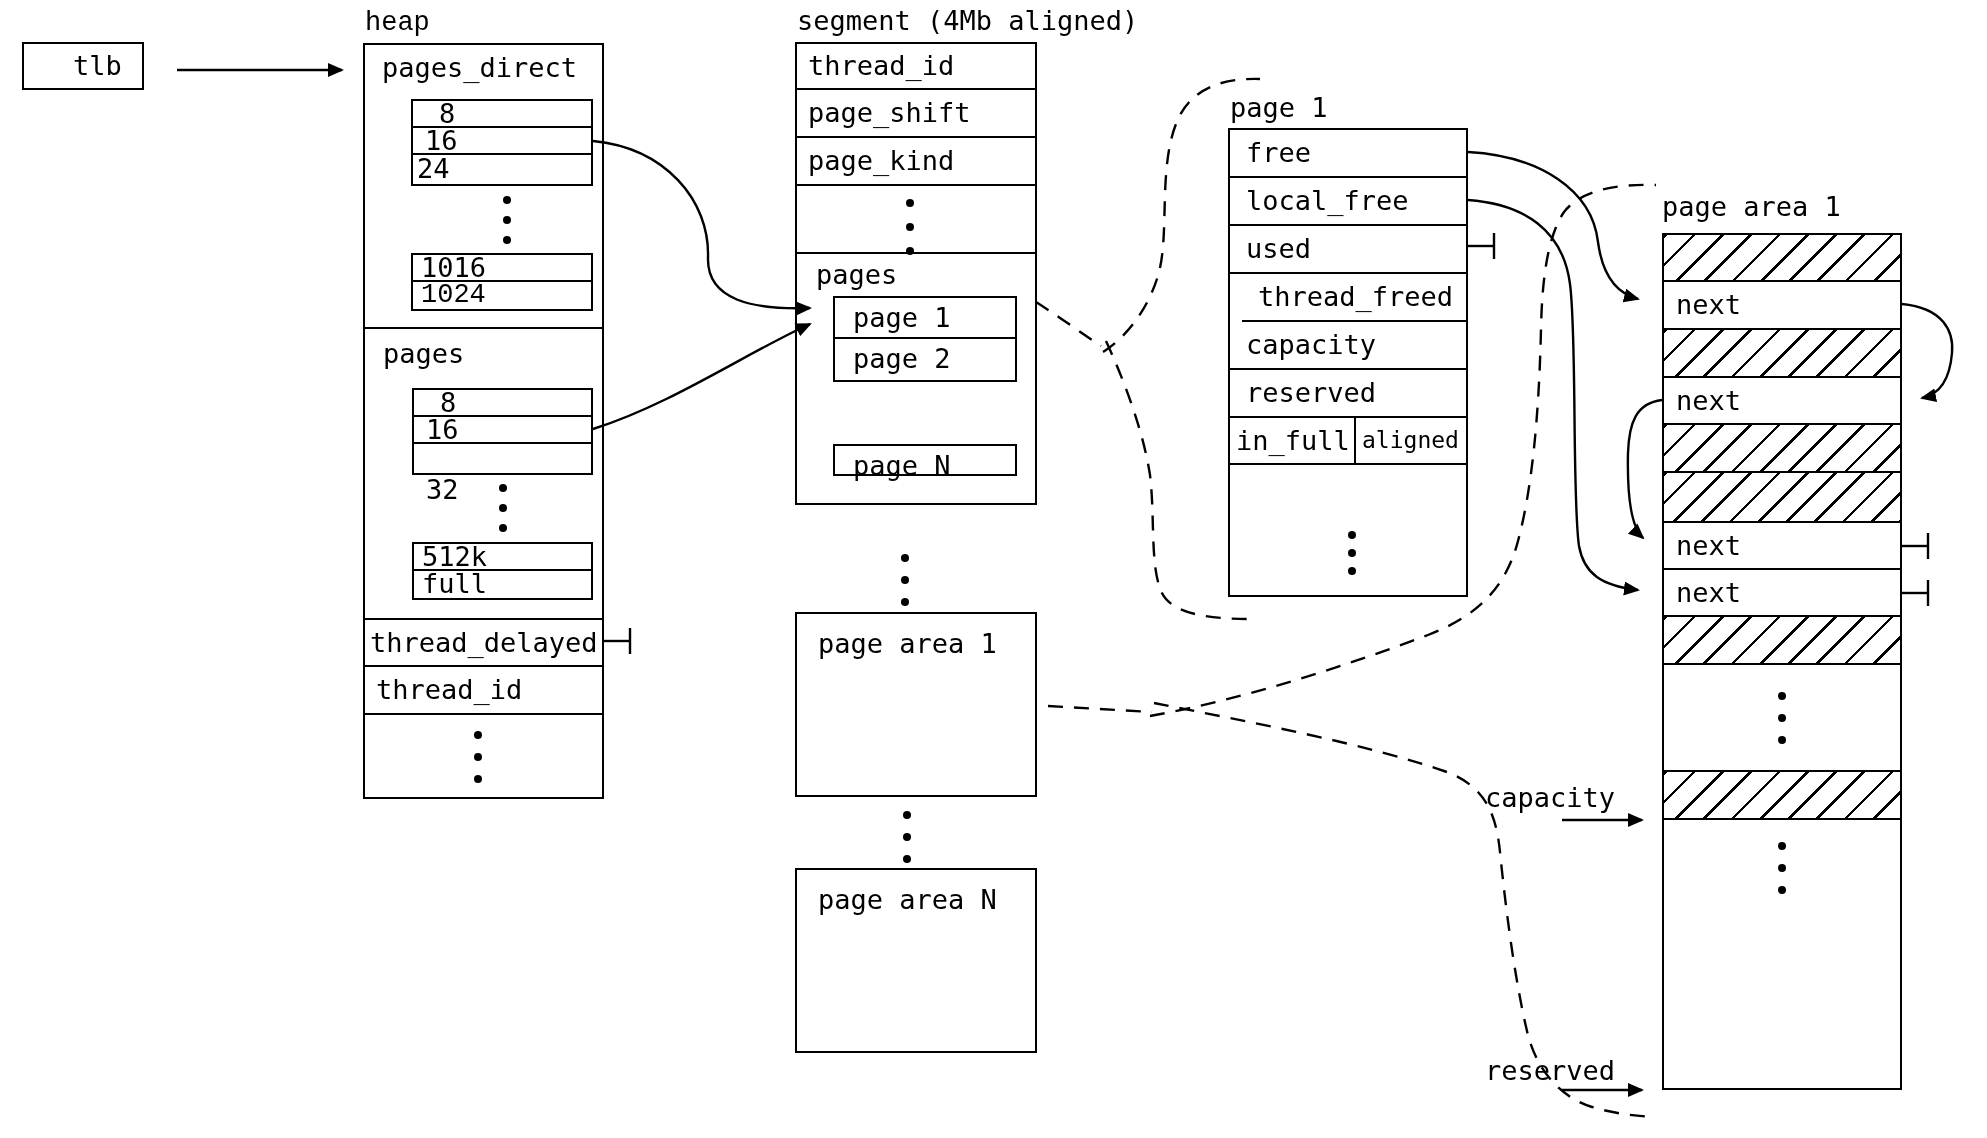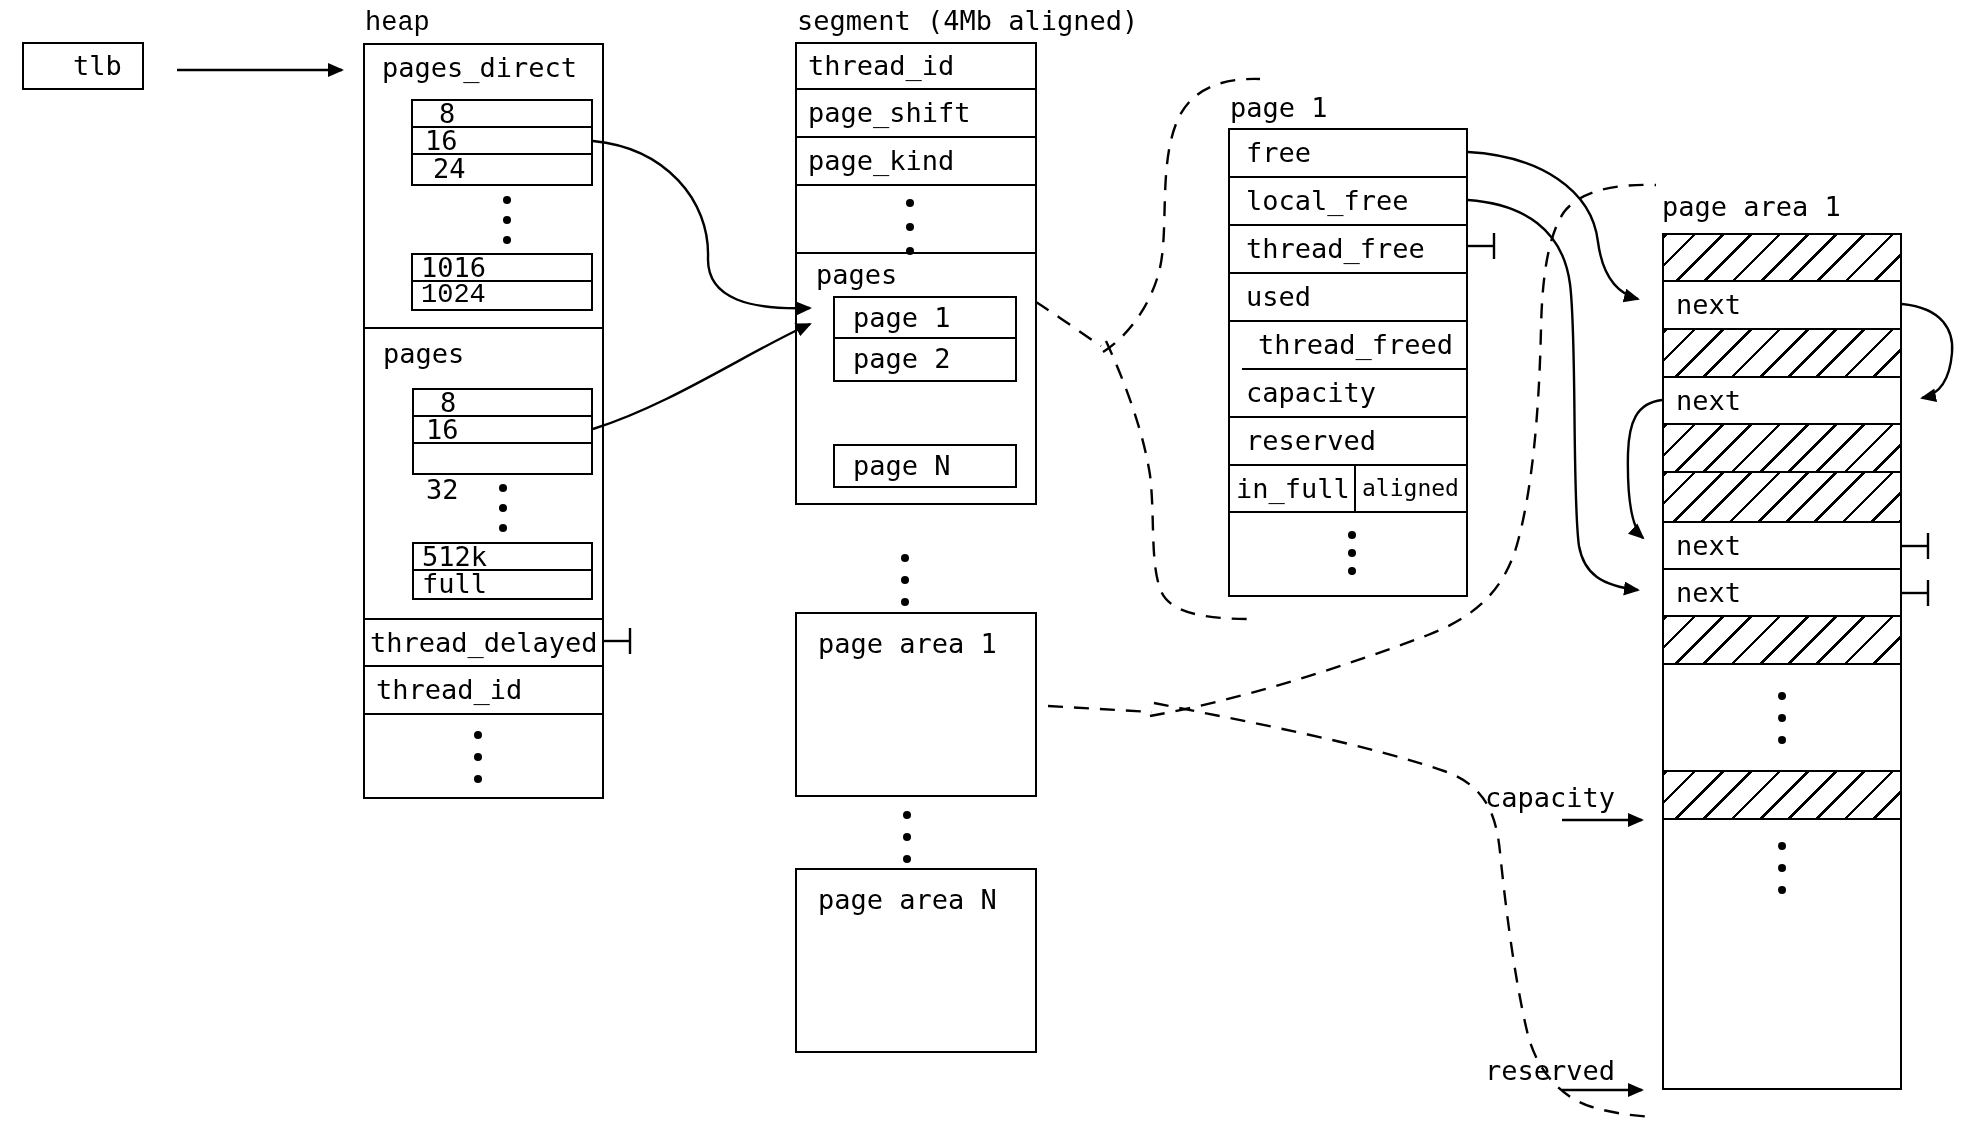--- a/index.html
+++ b/index.html
@@ -26,21 +26,21 @@
     <div class="rowtxt" style="left:0;top:0;width:147px;height:44px;line-height:44px;text-align:center;">tlb</div>
   </div>
 
   <div class="lbl" style="left:365px;top:8px;font-family:Liberation Mono, monospace;">heap</div>
   <div class="box" style="left:363px;top:43px;width:241px;height:756px;">
     <div class="lbl" style="left:17px;top:8px;">pages_direct</div>
 
     <div class="box" style="left:46px;top:54px;width:182px;height:87px;border-width:2px;">
       <div class="cellrow" style="height:27px;line-height:25px;padding-left:26px;">8</div>
       <div class="cellrow" style="height:27px;line-height:25px;padding-left:12px;">16</div>
-      <div class="cellrow last" style="height:29px;line-height:27px;padding-left:20px;">24</div>
+      <div class="cellrow last" style="height:29px;line-height:27px;padding-left:4px;">24</div>
     </div>
 
     <div class="box" style="left:46px;top:208px;width:182px;height:58px;">
       <div class="cellrow" style="height:27px;line-height:25px;padding-left:8px;">1016</div>
       <div class="cellrow last" style="height:27px;line-height:26px;padding-left:8px;font-family:Liberation Mono, monospace;">1024</div>
     </div>
 
     <div class="sep" style="left:0;top:282px;width:237px;"></div>
 
     <div class="lbl" style="left:18px;top:294px;">pages</div>
@@ -73,37 +73,36 @@
     <div class="sep" style="left:0;top:140px;width:238px;"></div>
     <div class="sep" style="left:0;top:208px;width:238px;"></div>
 
     <div class="lbl" style="left:19px;top:216px;">pages</div>
 
     <div class="box" style="left:36px;top:252px;width:184px;height:86px;">
       <div class="cellrow" style="height:41px;line-height:39px;padding-left:18px;">page 1</div>
       <div class="cellrow last" style="height:41px;line-height:39px;padding-left:18px;">page 2</div>
     </div>
 
-    <div class="box" style="left:36px;top:400px;width:184px;height:44px;">
+    <div class="box" style="left:36px;top:400px;width:184px;height:32px;">
       <div class="rowtxt" style="left:18px;top:0;height:40px;line-height:40px;">page N</div>
     </div>
   </div>
 
   <div class="box" style="left:795px;top:612px;width:242px;height:185px;">
     <div class="rowtxt" style="left:21px;top:14px;height:32px;line-height:32px;">page area 1</div>
   </div>
   <div class="box" style="left:795px;top:868px;width:242px;height:185px;">
     <div class="rowtxt" style="left:21px;top:14px;height:32px;line-height:32px;">page area N</div>
   </div>
 
   <div class="lbl" style="left:1230px;top:93px;">page 1</div>
   <div class="box" style="left:1228px;top:128px;width:240px;height:469px;">
     <div class="cellrow" style="height:48px;line-height:46px;padding-left:16px;">free</div>
     <div class="cellrow" style="height:48px;line-height:46px;padding-left:16px;">local_free</div>
-    <div class="cellrow" style="height:48px;line-height:46px;padding-left:16px;">thread_free</div>
     <div class="cellrow" style="height:48px;line-height:46px;padding-left:16px;">used</div>
     <div class="cellrow" style="height:48px;line-height:46px;padding-left:16px;margin-left:12px;">thread_freed</div>
     <div class="cellrow" style="height:48px;line-height:46px;padding-left:16px;">capacity</div>
     <div class="cellrow" style="height:48px;line-height:46px;padding-left:16px;">reserved</div>
     <div class="cellrow" style="height:47px;display:flex;padding-left:0;">
       <div style="box-sizing:border-box;width:126px;border-right:2px solid #000;line-height:45px;padding-left:6px;">in_full</div>
       <div style="box-sizing:border-box;flex:1;font-size:23px;line-height:45px;padding-left:6px;">aligned</div>
     </div>
   </div>
 

